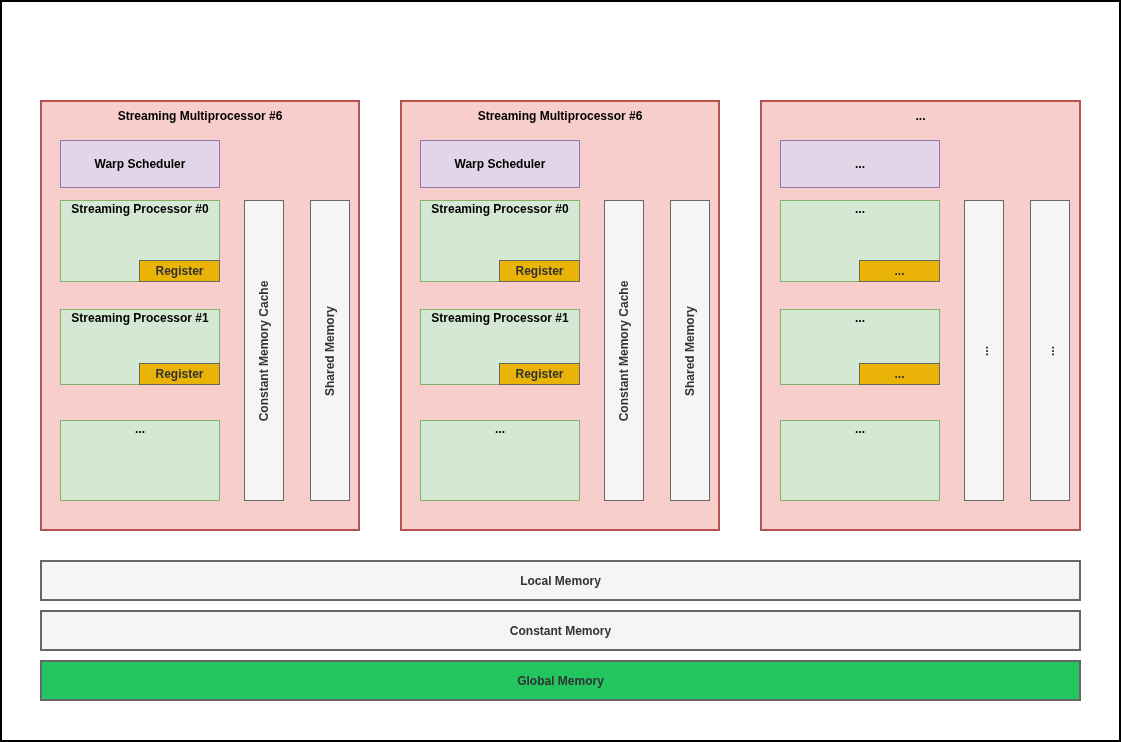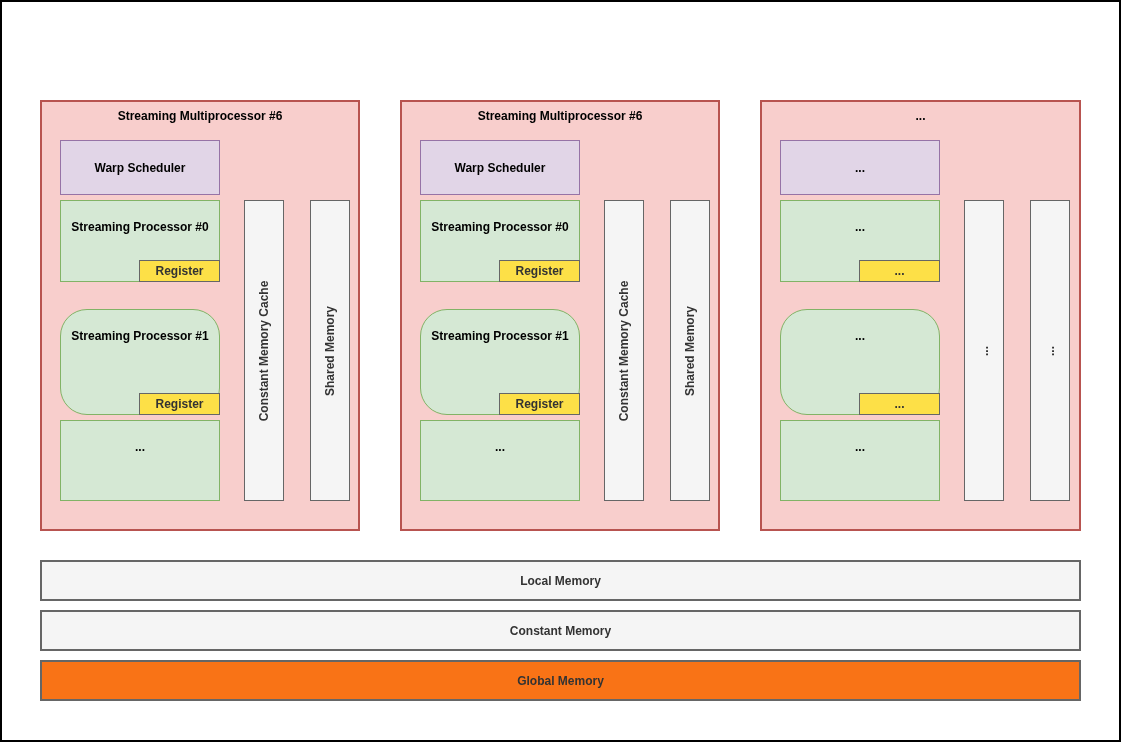--- a/index.html
+++ b/index.html
@@ -44,48 +44,48 @@
   .sm-2 { left: 758px; width: 321px; }
   .sm-title {
     position: absolute;
     top: 7px; left: 0;
     width: 100%;
     text-align: center;
   }
   .warp {
     position: absolute;
     left: 18px; top: 38px;
-    width: 160px; height: 55px;
+    width: 160px; height: 48px;
     box-sizing: border-box;
     background: #e1d5e7;
     border: 1px solid #9673a6;
     display: flex; align-items: center; justify-content: center;
   }
   .sp {
     position: absolute;
     left: 18px;
     width: 160px;
     box-sizing: border-box;
     background: #d5e8d4;
     border: 1px solid #82b366;
   }
   .sp-0 { top: 98px;  height: 82px; }
-  .sp-1 { top: 207px; height: 106px; border-radius: 27px; }
+  .sp-1 { top: 207px; height: 76px; }
   .sp-more { top: 318px; height: 81px; }
   .sp-label {
-    padding-top: 19px;
+    padding-top: 1px;
     width: 100%;
     text-align: center;
   }
   .register {
     position: absolute;
     right: -1px; bottom: -1px;
     width: 81px; height: 22px;
     box-sizing: border-box;
-    background: #fde047;
+    background: #eab308;
     border: 1px solid #666666;
     color: #333333;
     display: flex; align-items: center; justify-content: center;
   }
   .vbar {
     position: absolute;
     top: 98px;
     width: 40px; height: 301px;
     box-sizing: border-box;
     background: #f5f5f5;
@@ -104,21 +104,21 @@
     left: 38px;
     width: 1041px; height: 41px;
     box-sizing: border-box;
     background: #f5f5f5;
     border: 2px solid #666666;
     color: #333333;
     display: flex; align-items: center; justify-content: center;
   }
   .mem-local    { top: 558px; }
   .mem-constant { top: 608px; }
-  .mem-global   { top: 658px; background: #f97316; }
+  .mem-global   { top: 658px; background: #22c55e; }
 </style>
 </head>
 <body>
 
 <div class="page">
 
 
 
   <section class="sm sm-0">
     <div class="sm-title">Streaming Multiprocessor #6</div>

